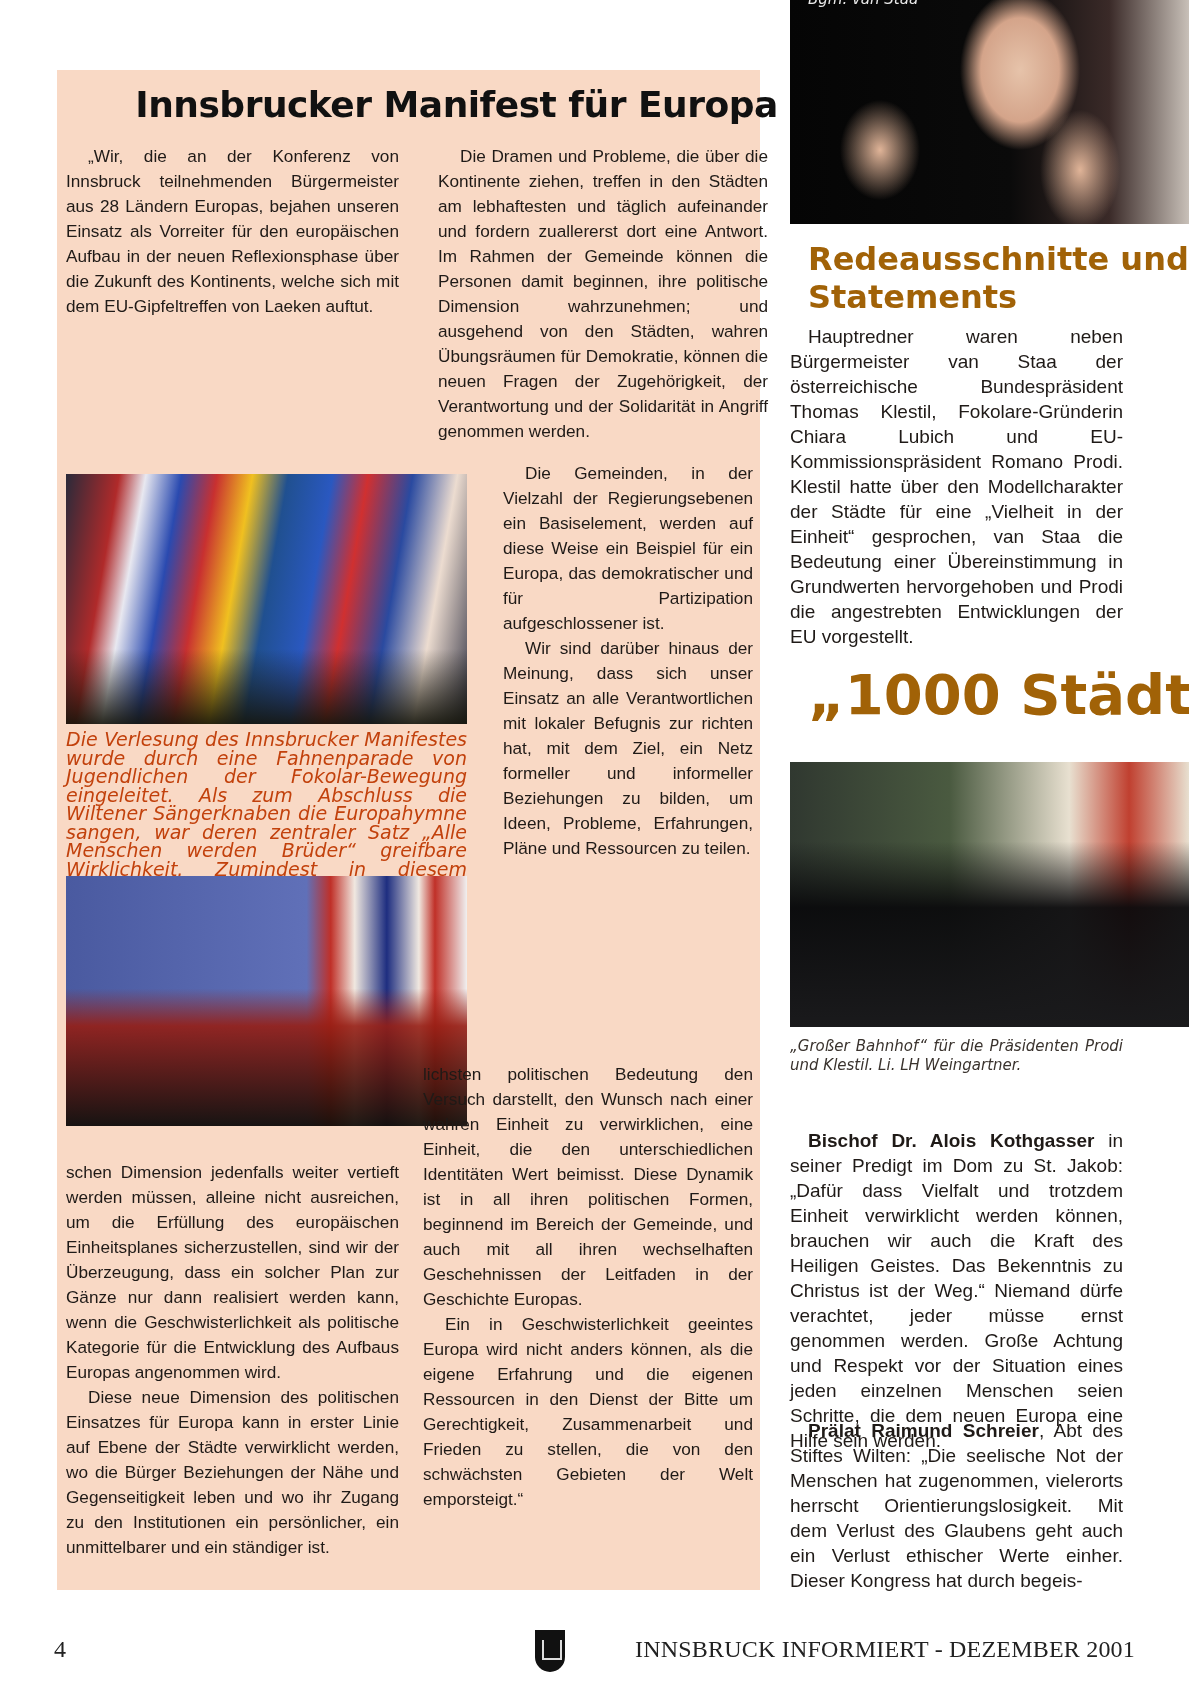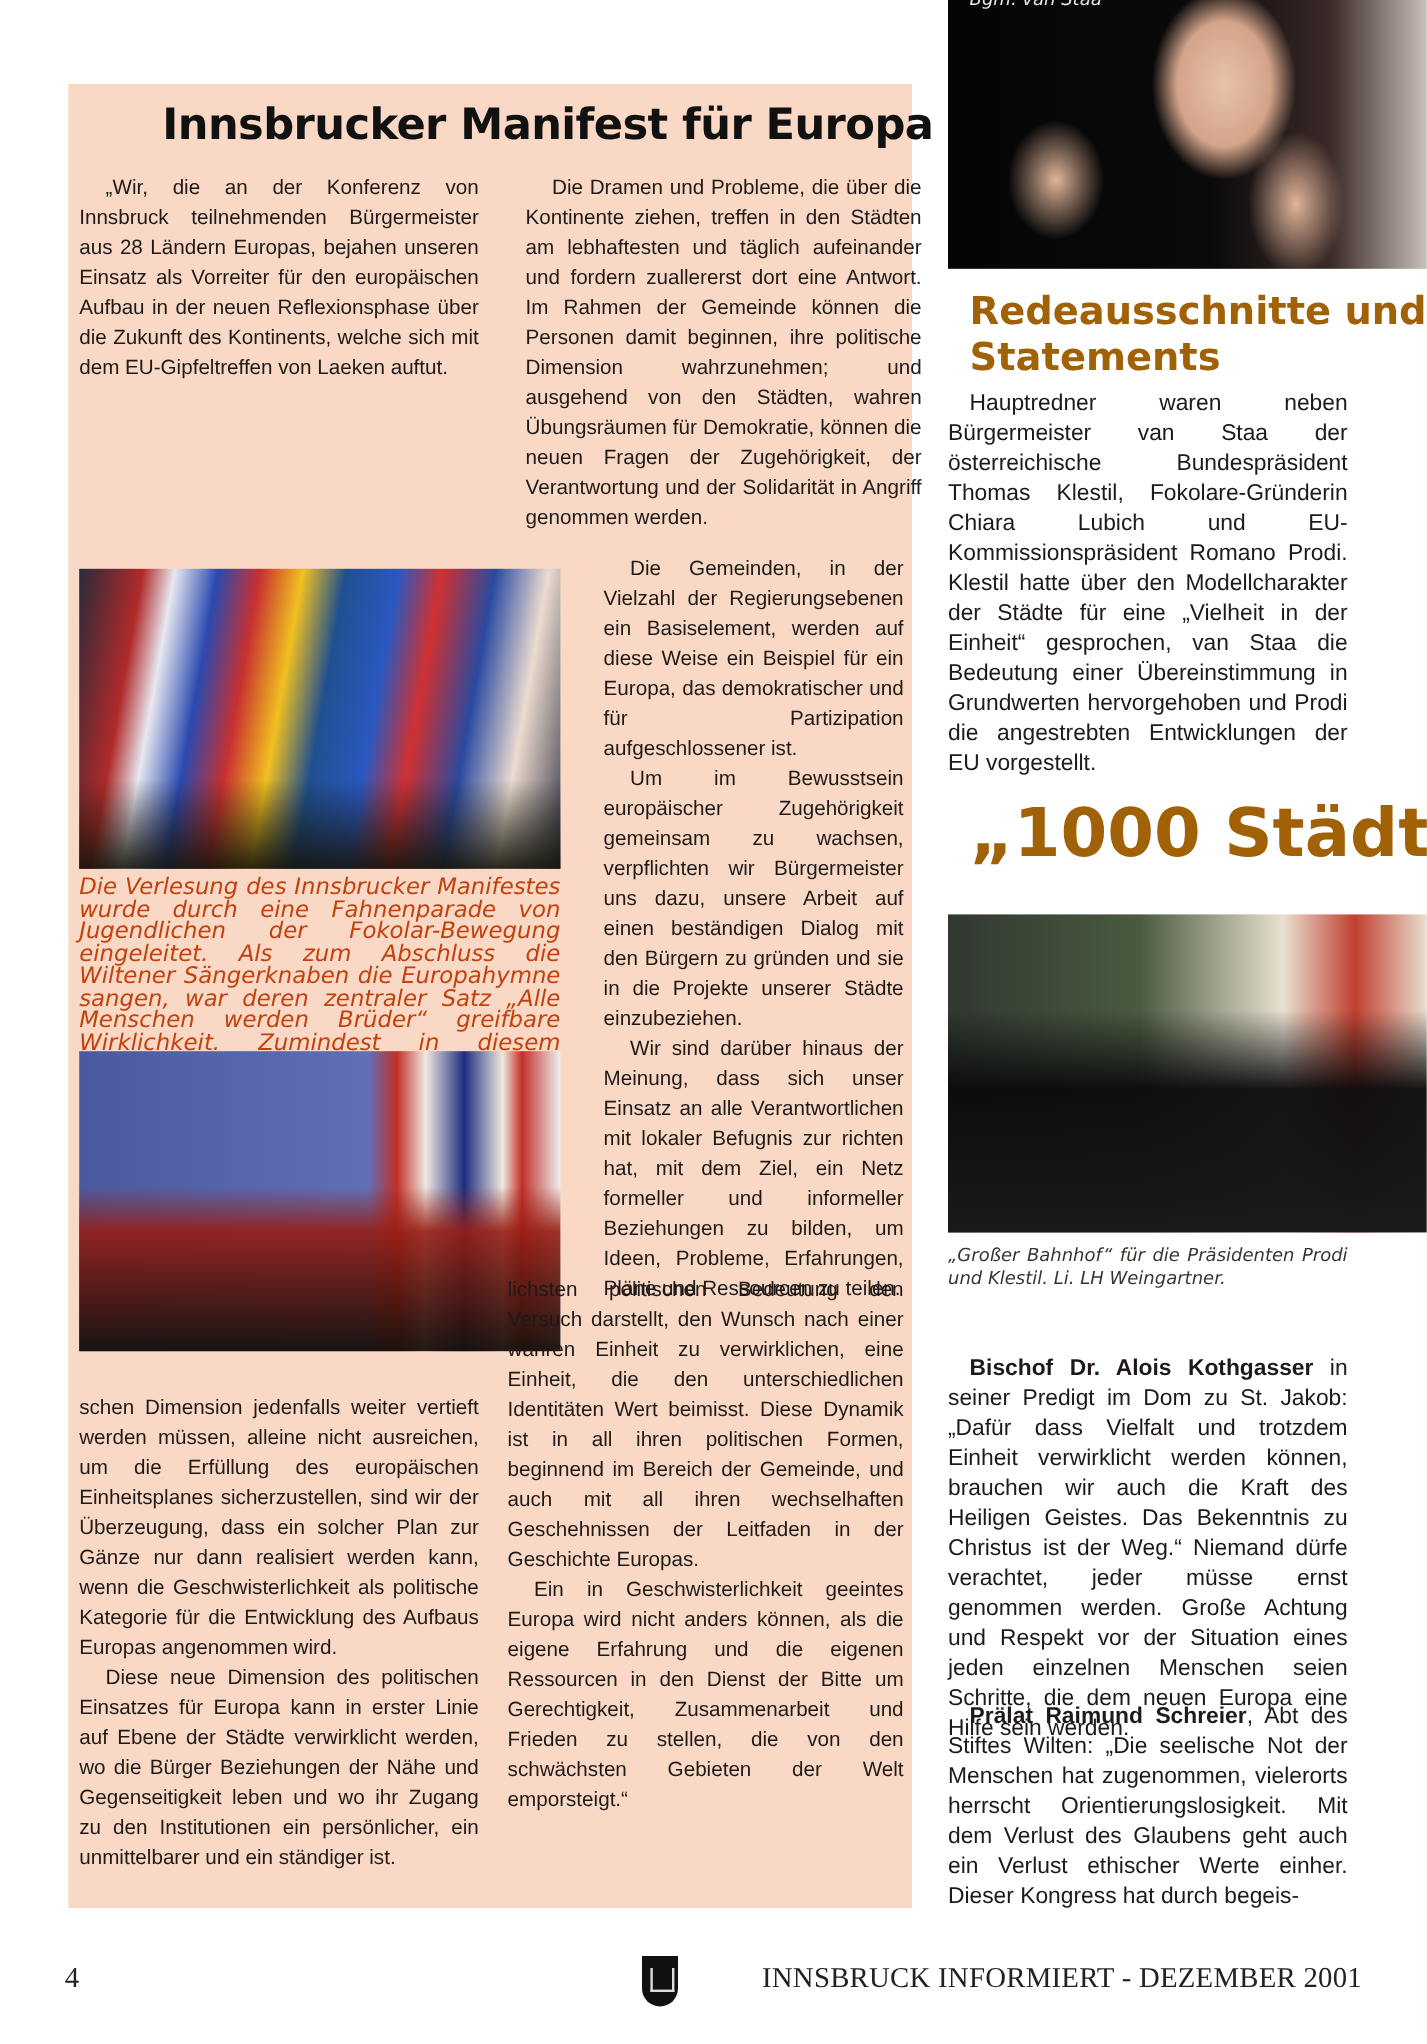--- a/index.html
+++ b/index.html
@@ -74,21 +74,20 @@
 <div class="col col-a2">
   <p class="noind">schen Dimension jedenfalls weiter vertieft werden müssen, alleine nicht ausreichen, um die Erfüllung des europäischen Einheitsplanes sicherzustellen, sind wir der Überzeugung, dass ein solcher Plan zur Gänze nur dann realisiert werden kann, wenn die Geschwisterlichkeit als politische Kategorie für die Entwicklung des Aufbaus Europas angenommen wird.</p>
   <p>Diese neue Dimension des politischen Einsatzes für Europa kann in erster Linie auf Ebene der Städte verwirklicht werden, wo die Bürger Beziehungen der Nähe und Gegenseitigkeit leben und wo ihr Zugang zu den Institutionen ein persönlicher, ein unmittelbarer und ein ständiger ist.</p>
 </div>
 
 <div class="col col-b1">
   <p>Die Dramen und Probleme, die über die Kontinente ziehen, treffen in den Städten am lebhaftesten und täglich aufeinander und fordern zuallererst dort eine Antwort. Im Rahmen der Gemeinde können die Personen damit beginnen, ihre politische Dimension wahrzunehmen; und ausgehend von den Städten, wahren Übungsräumen für Demokratie, können die neuen Fragen der Zugehörigkeit, der Verantwortung und der Solidarität in Angriff genommen werden.</p>
 </div>
 <div class="col col-b2">
   <p>Die Gemeinden, in der Vielzahl der Regierungsebenen ein Basiselement, werden auf diese Weise ein Beispiel für ein Europa, das demokratischer und für Partizipation aufgeschlossener ist.</p>
-  <p>Um im Bewusstsein europäischer Zugehörigkeit gemeinsam zu wachsen, verpflichten wir Bürgermeister uns dazu, unsere Arbeit auf einen beständigen Dialog mit den Bürgern zu gründen und sie in die Projekte unserer Städte einzubeziehen.</p>
   <p>Wir sind darüber hinaus der Meinung, dass sich unser Einsatz an alle Verantwortlichen mit lokaler Befugnis zur richten hat, mit dem Ziel, ein Netz formeller und informeller Beziehungen zu bilden, um Ideen, Probleme, Erfahrungen, Pläne und Ressourcen zu teilen.</p>
 </div>
 <div class="col col-b3">
   <p class="noind">lichsten politischen Bedeutung den Versuch darstellt, den Wunsch nach einer wahren Einheit zu verwirklichen, eine Einheit, die den unterschiedlichen Identitäten Wert beimisst. Diese Dynamik ist in all ihren politischen Formen, beginnend im Bereich der Gemeinde, und auch mit all ihren wechselhaften Geschehnissen der Leitfaden in der Geschichte Europas.</p>
   <p>Ein in Geschwisterlichkeit geeintes Europa wird nicht anders können, als die eigene Erfahrung und die eigenen Ressourcen in den Dienst der Bitte um Gerechtigkeit, Zusammenarbeit und Frieden zu stellen, die von den schwächsten Gebieten der Welt emporsteigt.“</p>
 </div>
 
 <div class="photo photo-speaker"></div>
 <div class="speaker-caption">Bgm. van Staa</div>
 

